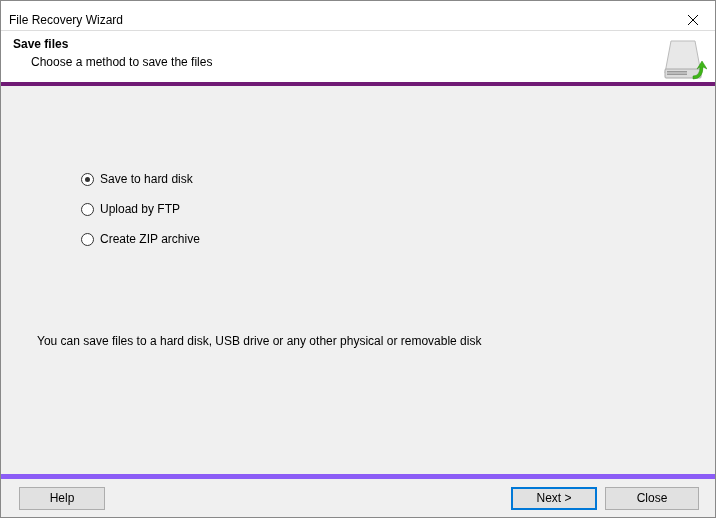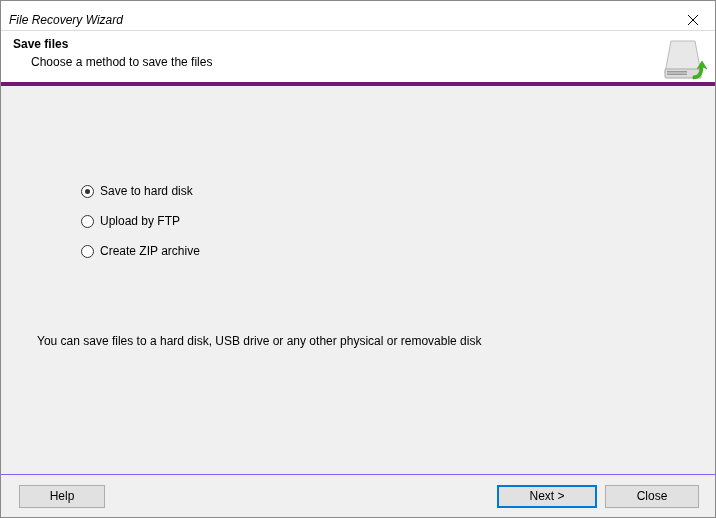--- a/index.html
+++ b/index.html
@@ -17,21 +17,20 @@
       border: 1px solid #888;
     }
     .titlebar {
       height: 30px;
       display: flex;
       align-items: center;
       justify-content: space-between;
       padding: 9px 0 0 8px;
       background: #ffffff;
       border-bottom: 1px solid #ddd;
-      font-style: italic;
     }
     .titlebar-title {
       font-size: 12px;
       color: #000;
     }
     .titlebar-close {
       width: 45px;
       height: 29px;
       display: flex;
       align-items: center;
@@ -63,21 +62,21 @@
     .header-icon {
       position: absolute;
       right: 8px;
       top: 4px;
       width: 48px;
       height: 48px;
     }
     .content-area {
       background: #f0f0f0;
       height: 388px;
-      padding: 16px 20px;
+      padding: 4px 20px;
       position: relative;
     }
     .radio-group {
       padding-top: 82px;
       padding-left: 60px;
     }
     .radio-option {
       display: flex;
       align-items: center;
       margin-bottom: 16px;
@@ -123,21 +122,21 @@
     .checkbox-box {
       width: 13px;
       height: 13px;
       border: 1px solid #333;
       background: #fff;
       margin-right: 4px;
     }
     .footer-area {
       background: #f0f0f0;
       height: 43px;
-      border-top: 1px solid #8b5cf6;
+      border-top: 5px solid #8b5cf6;
       display: flex;
       align-items: center;
       padding: 0 16px 0 18px;
     }
     .btn {
       height: 23px;
       font-size: 12px;
       font-family: inherit;
       background: #e1e1e1;
       border: 1px solid #adadad;
@@ -146,21 +145,21 @@
       align-items: center;
       justify-content: center;
     }
     .btn-help {
       width: 86px;
     }
     .spacer {
       flex: 1;
     }
     .btn-next {
-      width: 100px;
+      width: 86px;
       margin-right: 8px;
       border: 2px solid #0078d7;
       background: #e1e1e1;
     }
     .btn-close {
       width: 94px;
     }
   </style>
 </head>
 <body>

